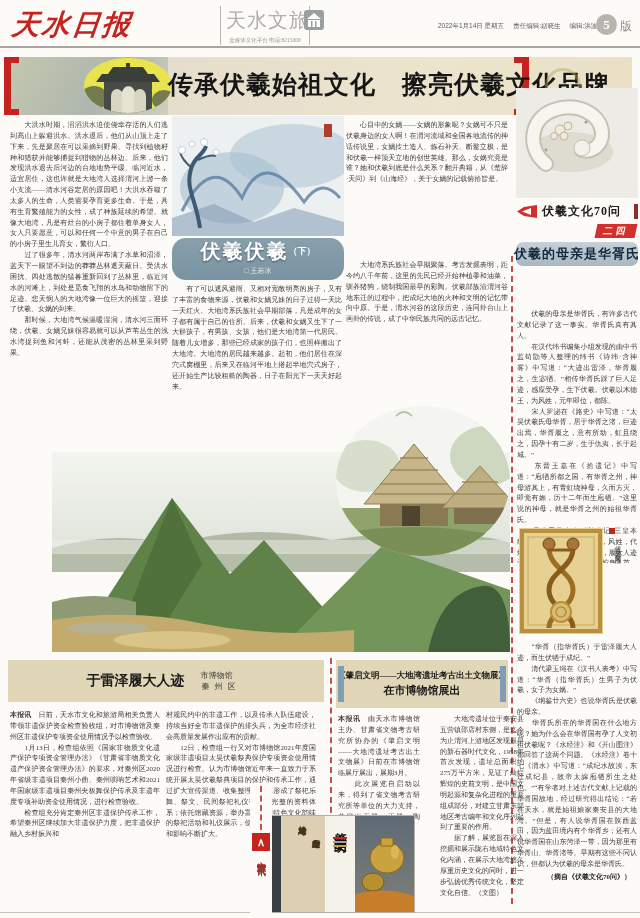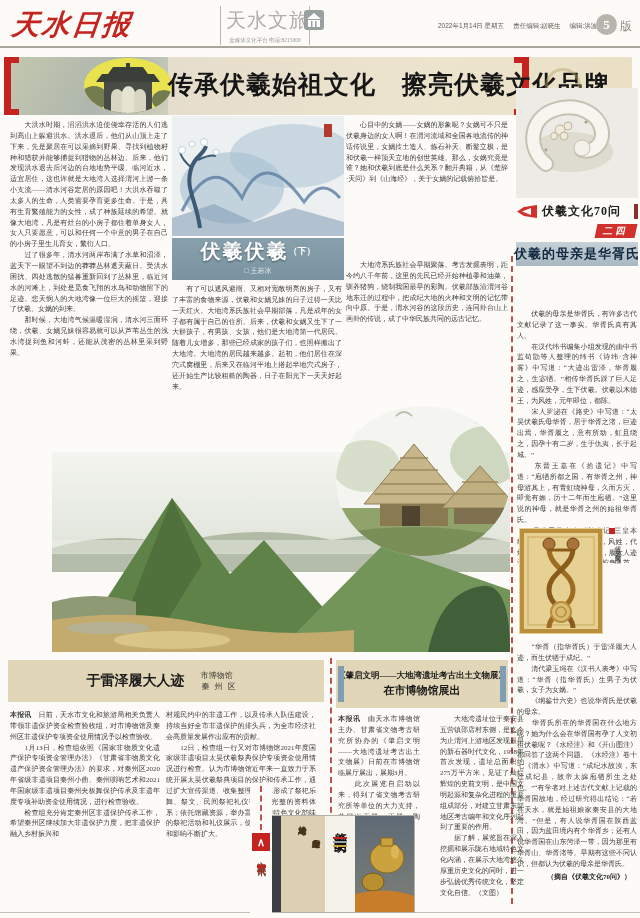--- a/index.html
+++ b/index.html
@@ -28,34 +28,34 @@
   .host-chip{left:617px;top:93px;width:11px;height:21px;background:#c5231f;color:#fff;font-size:6px;writing-mode:vertical-rl;display:flex;align-items:center;justify-content:center;}
   .hosts{left:600px;top:95px;width:36px;height:86px;writing-mode:vertical-rl;font-size:6.5px;font-weight:bold;color:#3a3a36;line-height:14px;}
   .hosts .h1{margin-top:22px;}
   
   .news{font-size:7px;line-height:1.55;color:#3b3b38;text-align:justify;overflow:hidden;white-space:pre-line;}
   .colA{left:10px;top:120px;width:158px;height:408px;}
   .colB{left:172px;top:284px;width:170px;height:166px;}
   .colC{left:346px;top:120px;width:162px;height:116px;}
   .colC2{left:346px;top:260px;width:162px;height:146px;}
   .painting{left:172px;top:116px;width:172px;height:120px;overflow:hidden;background:#edf0f0;}
-  .title-banner{left:172px;top:238px;width:172px;height:42px;background:linear-gradient(#87a0ac,#7a93a0);text-align:center;color:#fff;}
+  .title-banner{left:172px;top:238px;width:172px;height:42px;background:linear-gradient(#87a0ac,#7a93a0);text-align:center;color:#fff;border-radius:14px;}
   .title-main{font-size:20px;font-weight:bold;letter-spacing:2px;text-shadow:0 1px 2px #42565f;margin-top:3px;}
   .title-part{font-size:9px;font-weight:bold;vertical-align:4px;letter-spacing:0;}
   .title-author{font-size:7px;color:#e3ecf1;margin-top:1px;}
   .hut-circle{left:336px;top:406px;width:174px;height:150px;border-radius:50%;overflow:hidden;z-index:2;}
   .landscape{left:52px;top:452px;width:458px;height:200px;overflow:hidden;}
   
   .sb-divider{left:511px;top:256px;height:648px;width:0;border-left:2px dashed #c0504d;}
   .artifact{left:516px;top:88px;width:122px;height:110px;overflow:hidden;}
   .sb-header{left:516px;top:202px;width:122px;height:18px;display:flex;align-items:center;gap:4px;}
   .sb-header-text{font-size:12px;font-weight:bold;color:#1d1d1b;letter-spacing:1px;flex:1;}
   .sb-bar{width:4px;height:15px;background:#8c2f2f;}
   .sb-tab{left:596px;top:224px;width:40px;height:14px;background:#d2302c;transform:skewX(-12deg);color:#fff;font-size:9.5px;font-weight:bold;display:flex;align-items:center;justify-content:center;letter-spacing:3px;}
-  .sb-headline{left:516px;top:242px;width:122px;height:24px;background:linear-gradient(#c7d1d7,#a8b7c1);display:flex;align-items:center;justify-content:center;font-size:13px;font-weight:bold;color:#142a40;letter-spacing:1px;white-space:nowrap;}
+  .sb-headline{left:516px;top:242px;width:122px;height:24px;background:linear-gradient(#c7d1d7,#a8b7c1);display:flex;align-items:center;justify-content:center;font-size:13px;font-weight:bold;color:#142a40;letter-spacing:1px;white-space:nowrap;border-radius:7px;}
   .sb-body1{left:517px;top:270px;width:120px;height:254px;margin-top:39px;}
   .fx-img{left:519px;top:528px;width:84px;height:106px;overflow:hidden;}
   .fx-bullet{left:609px;top:528px;width:6px;height:6px;background:#c5231f;}
   .fx-caption{left:606px;top:540px;width:16px;height:94px;writing-mode:vertical-rl;font-size:6.5px;color:#4a4a46;letter-spacing:2px;}
   .sb-body2{left:517px;top:642px;width:120px;height:226px;}
   .sb-source{left:517px;top:872px;width:120px;font-size:7px;font-weight:bold;color:#2b2b28;text-align:right;padding-right:6px;box-sizing:border-box;}
   
   .bt-divider{left:330px;top:658px;height:254px;width:0;border-left:2px dashed #c0504d;}
   .bl-head{left:8px;top:660px;width:316px;height:42px;background:#e2d6b8;display:flex;align-items:center;justify-content:center;gap:7px;}
   .bl-head-big{font-size:14px;font-weight:bold;color:#1c1c1a;white-space:nowrap;}

